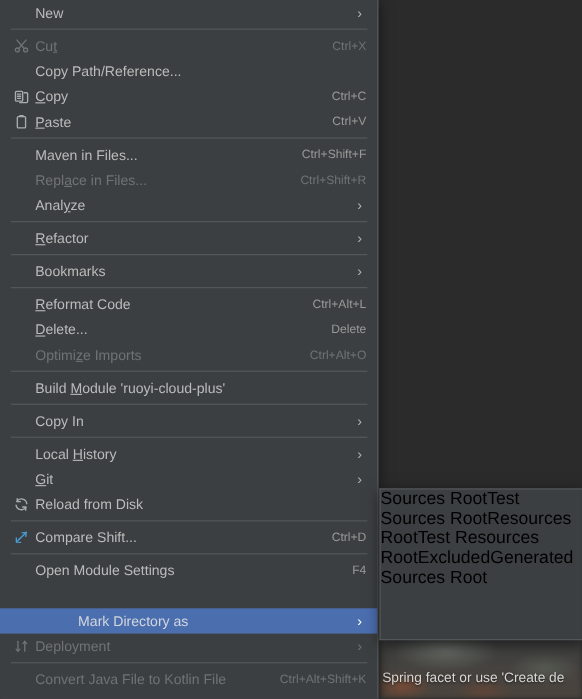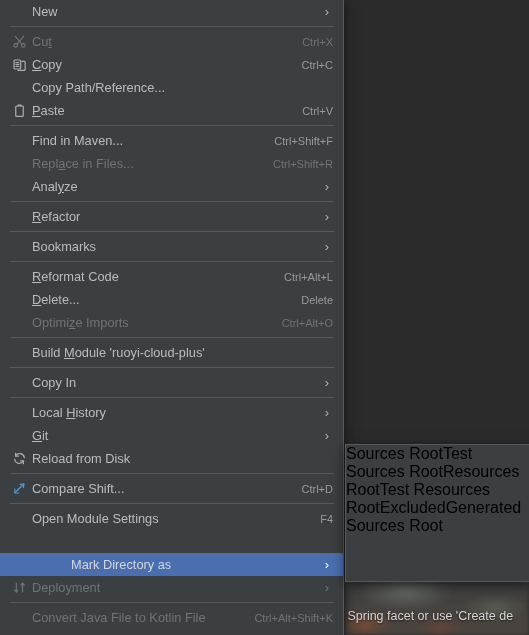--- a/index.html
+++ b/index.html
@@ -111,50 +111,50 @@
           <circle cx="4" cy="12.2" r="1.9"></circle>
           <circle cx="12" cy="12.2" r="1.9"></circle>
           <line x1="5.4" y1="10.8" x2="12.4" y2="2.6"></line>
           <line x1="10.6" y1="10.8" x2="3.6" y2="2.6"></line>
         </svg>
       </span>
       <span class="lbl">Cu<u>t</u></span>
       <span class="acc">Ctrl+X</span>
     </div>
     <div class="mi tall">
+      <span class="ico"></span>
+      <span class="lbl">Copy Path/Reference...</span>
+    </div>
+    <div class="mi tall">
       <span class="ico">
         <svg class="g-ico" width="15" height="15" viewBox="0 0 16 16" fill="none" stroke="#a9adb0" stroke-width="1.3" stroke-linecap="round" stroke-linejoin="round">
           <rect x="2.2" y="3.2" width="7" height="9.6" rx="1"></rect>
           <path d="M10.6 4.6h2.4a1 1 0 0 1 1 1v7.6a1 1 0 0 1-1 1H6.4"></path>
           <line x1="4.2" y1="6" x2="7.2" y2="6"></line>
           <line x1="4.2" y1="8" x2="7.2" y2="8"></line>
           <line x1="4.2" y1="10" x2="7.2" y2="10"></line>
         </svg>
       </span>
       <span class="lbl"><u>C</u>opy</span>
       <span class="acc">Ctrl+C</span>
     </div>
     <div class="mi tall">
-      <span class="ico"></span>
-      <span class="lbl">Copy Path/Reference...</span>
-    </div>
-    <div class="mi tall">
       <span class="ico">
         <svg class="g-ico" width="15" height="15" viewBox="0 0 16 16" fill="none" stroke="#a9adb0" stroke-width="1.3" stroke-linecap="round" stroke-linejoin="round">
           <path d="M5 3.2h6a1 1 0 0 1 1 1v9a1 1 0 0 1-1 1H5a1 1 0 0 1-1-1v-9a1 1 0 0 1 1-1z"></path>
           <path d="M6.4 3.2V2.2h3.2v1"></path>
         </svg>
       </span>
       <span class="lbl"><u>P</u>aste</span>
       <span class="acc">Ctrl+V</span>
     </div>
     <div class="sep"></div>
     <div class="mi tall">
       <span class="ico"></span>
-      <span class="lbl">Find in Maven...</span>
+      <span class="lbl">Maven in Files...</span>
       <span class="acc">Ctrl+Shift+F</span>
     </div>
     <div class="mi tall disabled">
       <span class="ico"></span>
       <span class="lbl">Repl<u>a</u>ce in Files...</span>
       <span class="acc">Ctrl+Shift+R</span>
     </div>
     <div class="mi tall">
       <span class="ico"></span>
       <span class="lbl">Anal<u>y</u>ze</span>

